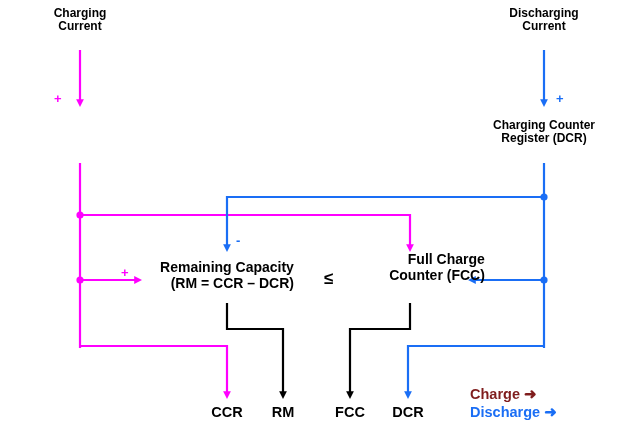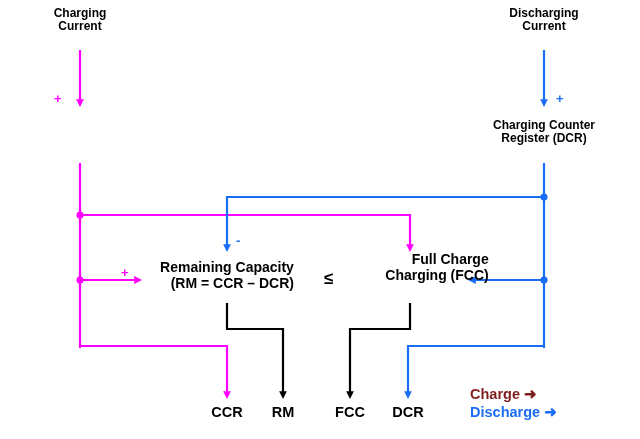--- a/index.html
+++ b/index.html
@@ -125,21 +125,21 @@
     <div>Register (DCR)</div>
   </div>
 
   <div class="lbl mid ctr" style="left:227px; top:260px;">
     <div>Remaining Capacity</div>
     <div>(RM = CCR – DCR)</div>
   </div>
 
   <div class="lbl mid ctr" style="left:410px; top:252px;margin-left:27px;">
     <div>Full Charge</div>
-    <div>Charging (FCC)</div>
+    <div>Counter (FCC)</div>
   </div>
 
   <div class="cmp" style="left:324px; top:270px;">≤</div>
 
   <div class="sign mag" style="left:54px; top:92px;">+</div>
   <div class="sign blu" style="left:556px; top:92px;">+</div>
   <div class="sign mag" style="left:121px; top:266px;">+</div>
   <div class="sign blu" style="left:236px; top:234px;">-</div>
 
   <div class="lbl out ctr" style="left:227px; top:404px; color:#000;">CCR</div>

